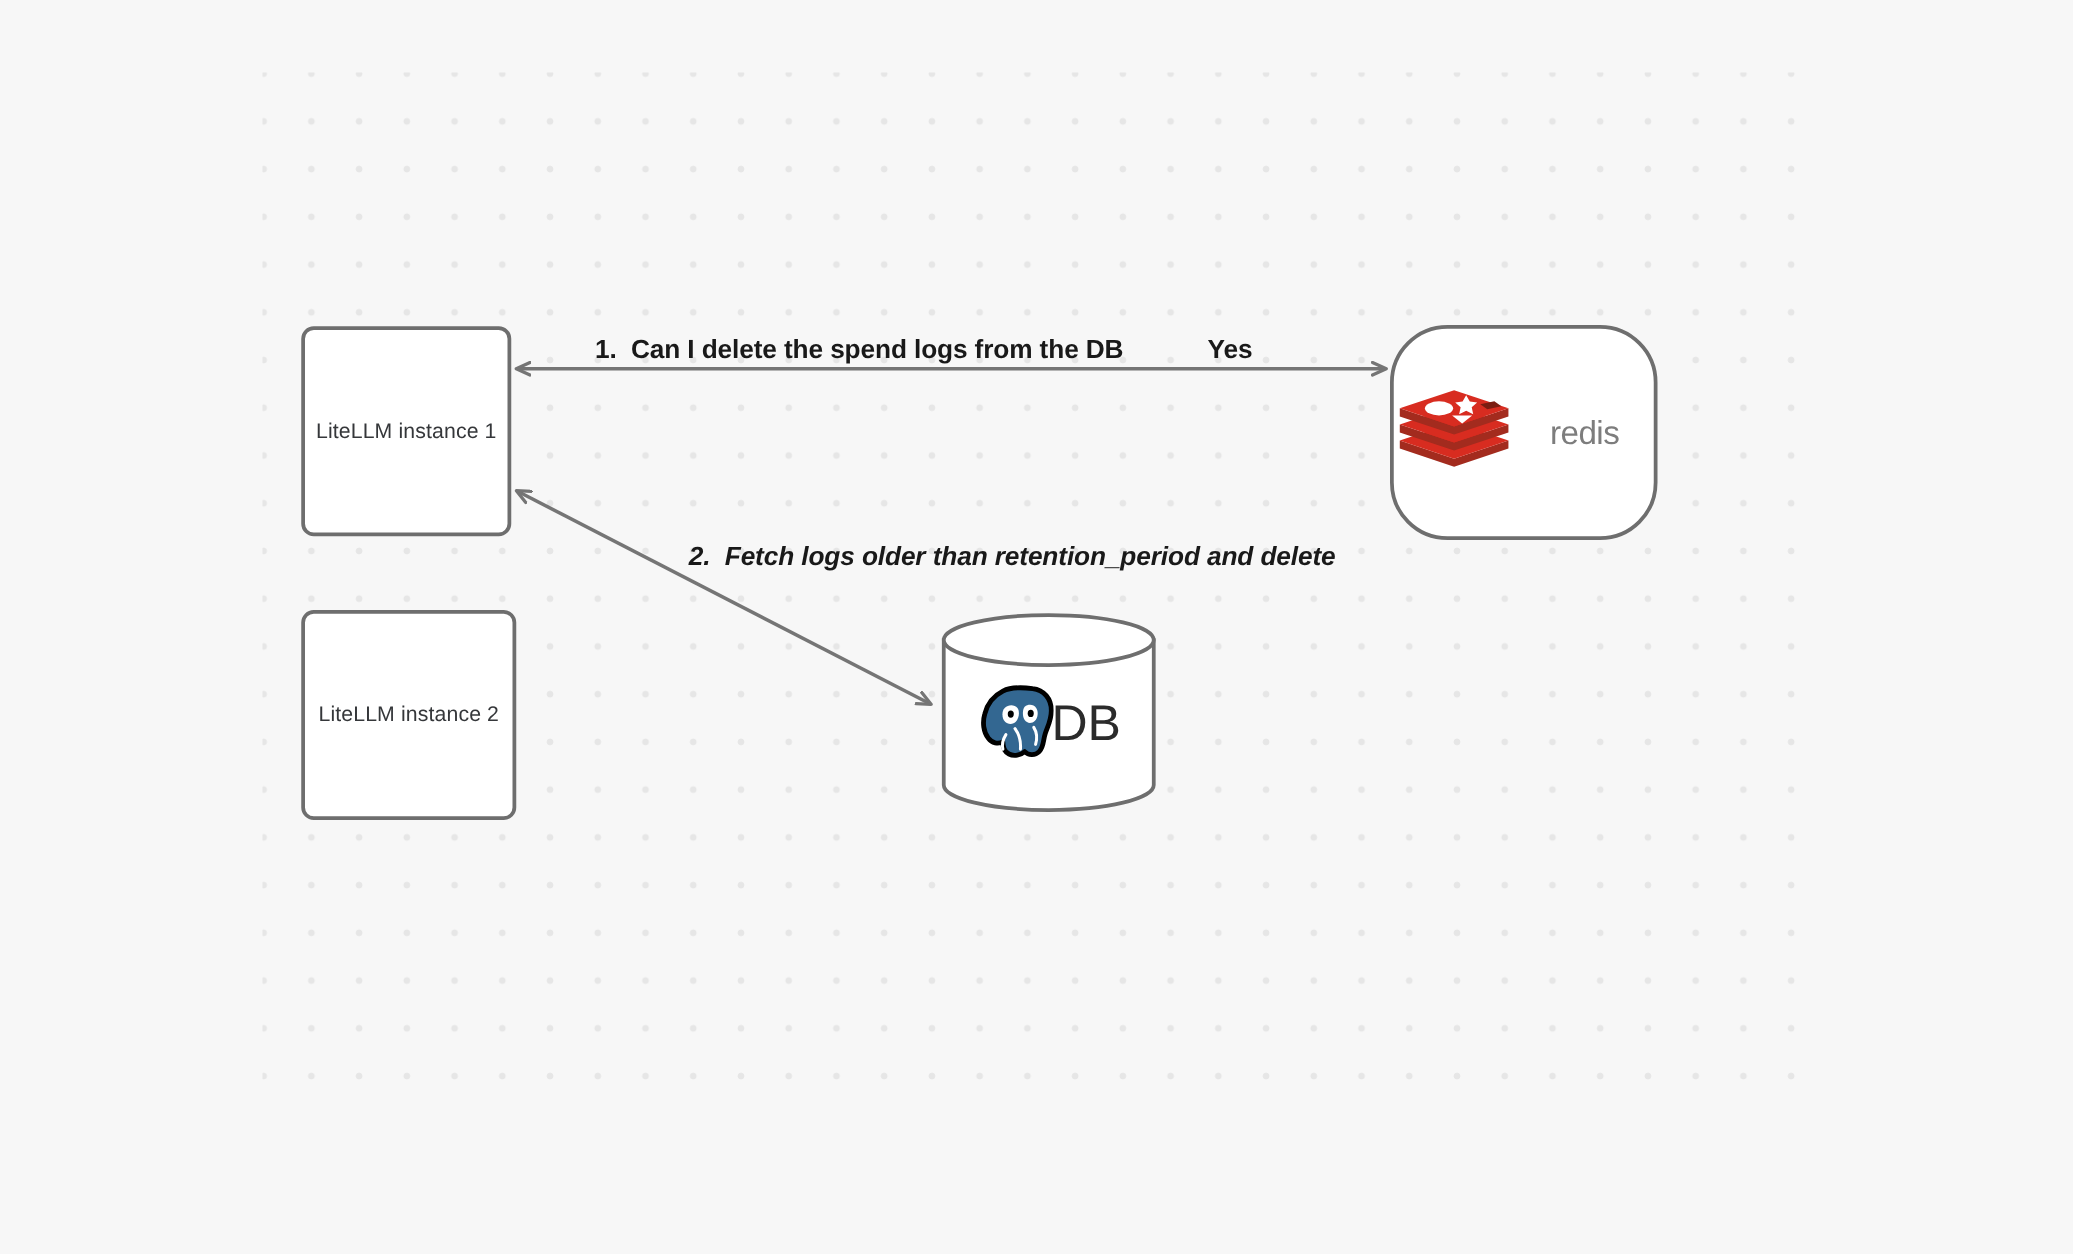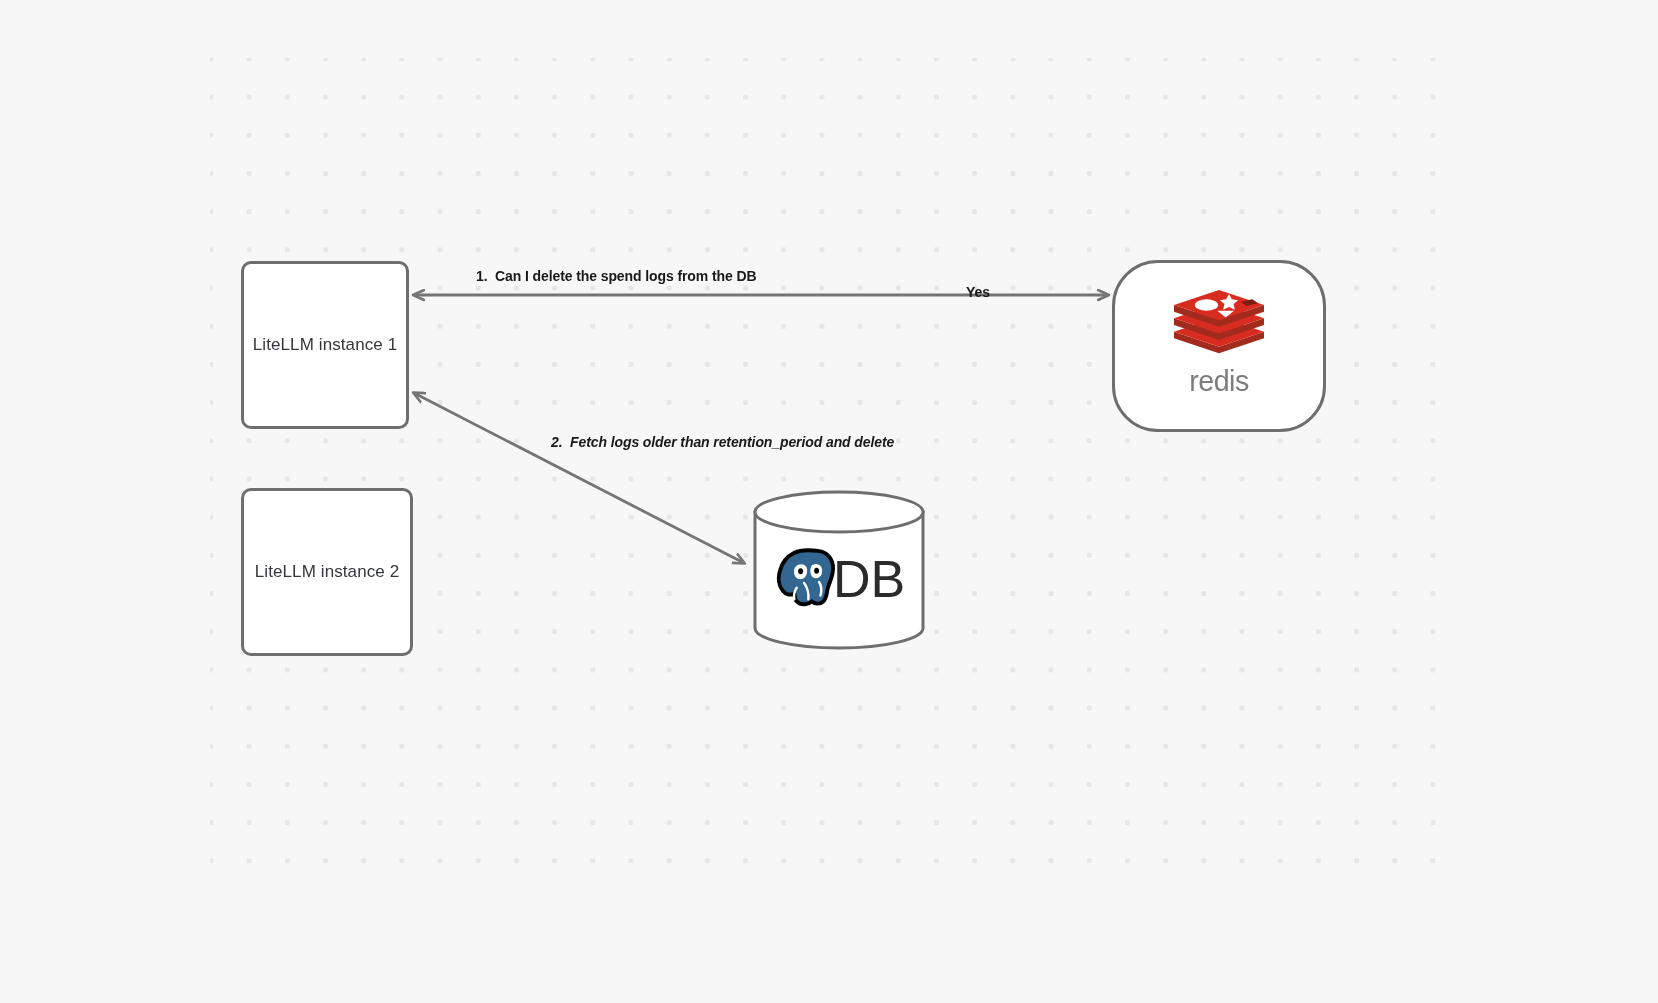--- a/index.html
+++ b/index.html
@@ -54,21 +54,21 @@
     position: absolute;
     left: 1112px;
     top: 260px;
     width: 214px;
     height: 172px;
     background: #ffffff;
     border: 3px solid #6e6e6e;
     border-radius: 46px;
     box-sizing: border-box;
     display: flex;
-    flex-direction: column;
+    flex-direction: row;
     align-items: center;
     justify-content: center;
   }
   #redis-logo-mark { width: 104px; height: 70px; display:block; }
   #redis-wordmark  { width: 120px; height: 40px; display:block; margin-top: 2px;}
 
   
   #db-node {
     position: absolute;
     left: 752px;
@@ -81,42 +81,42 @@
     position: absolute;
     left: 0; top: 44px;
     width: 174px; height: 90px;
     display: flex;
     align-items: center;
     justify-content: center;
     gap: 0px;
   }
   #pg-elephant { width: 62px; height: 64px; display:block; }
   #db-text {
-    font-size: 52px;
+    font-size: 40px;
     font-weight: 400;
     color: #2b2b2b;
     font-family: "Liberation Sans", sans-serif;
     line-height: 1;
     margin-left: -2px;
   }
 
   
   #edges { position:absolute; left:0; top:0; width:1658px; height:1003px; pointer-events:none; }
 
   .edge-label {
     position: absolute;
     font-family: "Liberation Sans", sans-serif;
     font-weight: bold;
     color: #191919;
-    font-size: 14px;
+    font-size: 21px;
     white-space: pre;
     letter-spacing: -0.1px;
   }
   #label-1 { left: 476px; top: 268px; }
-  #label-1b{ left: 966px; top: 268px; margin-top: 16px; }
+  #label-1b{ left: 966px; top: 268px; }
   #label-2 { left: 551px; top: 434px; font-style: italic; }
 </style>
 </head>
 <body>
 
 <div id="canvas">
 
   <div id="dotgrid"></div>
 
   <svg id="edges" viewBox="0 0 1658 1003">

